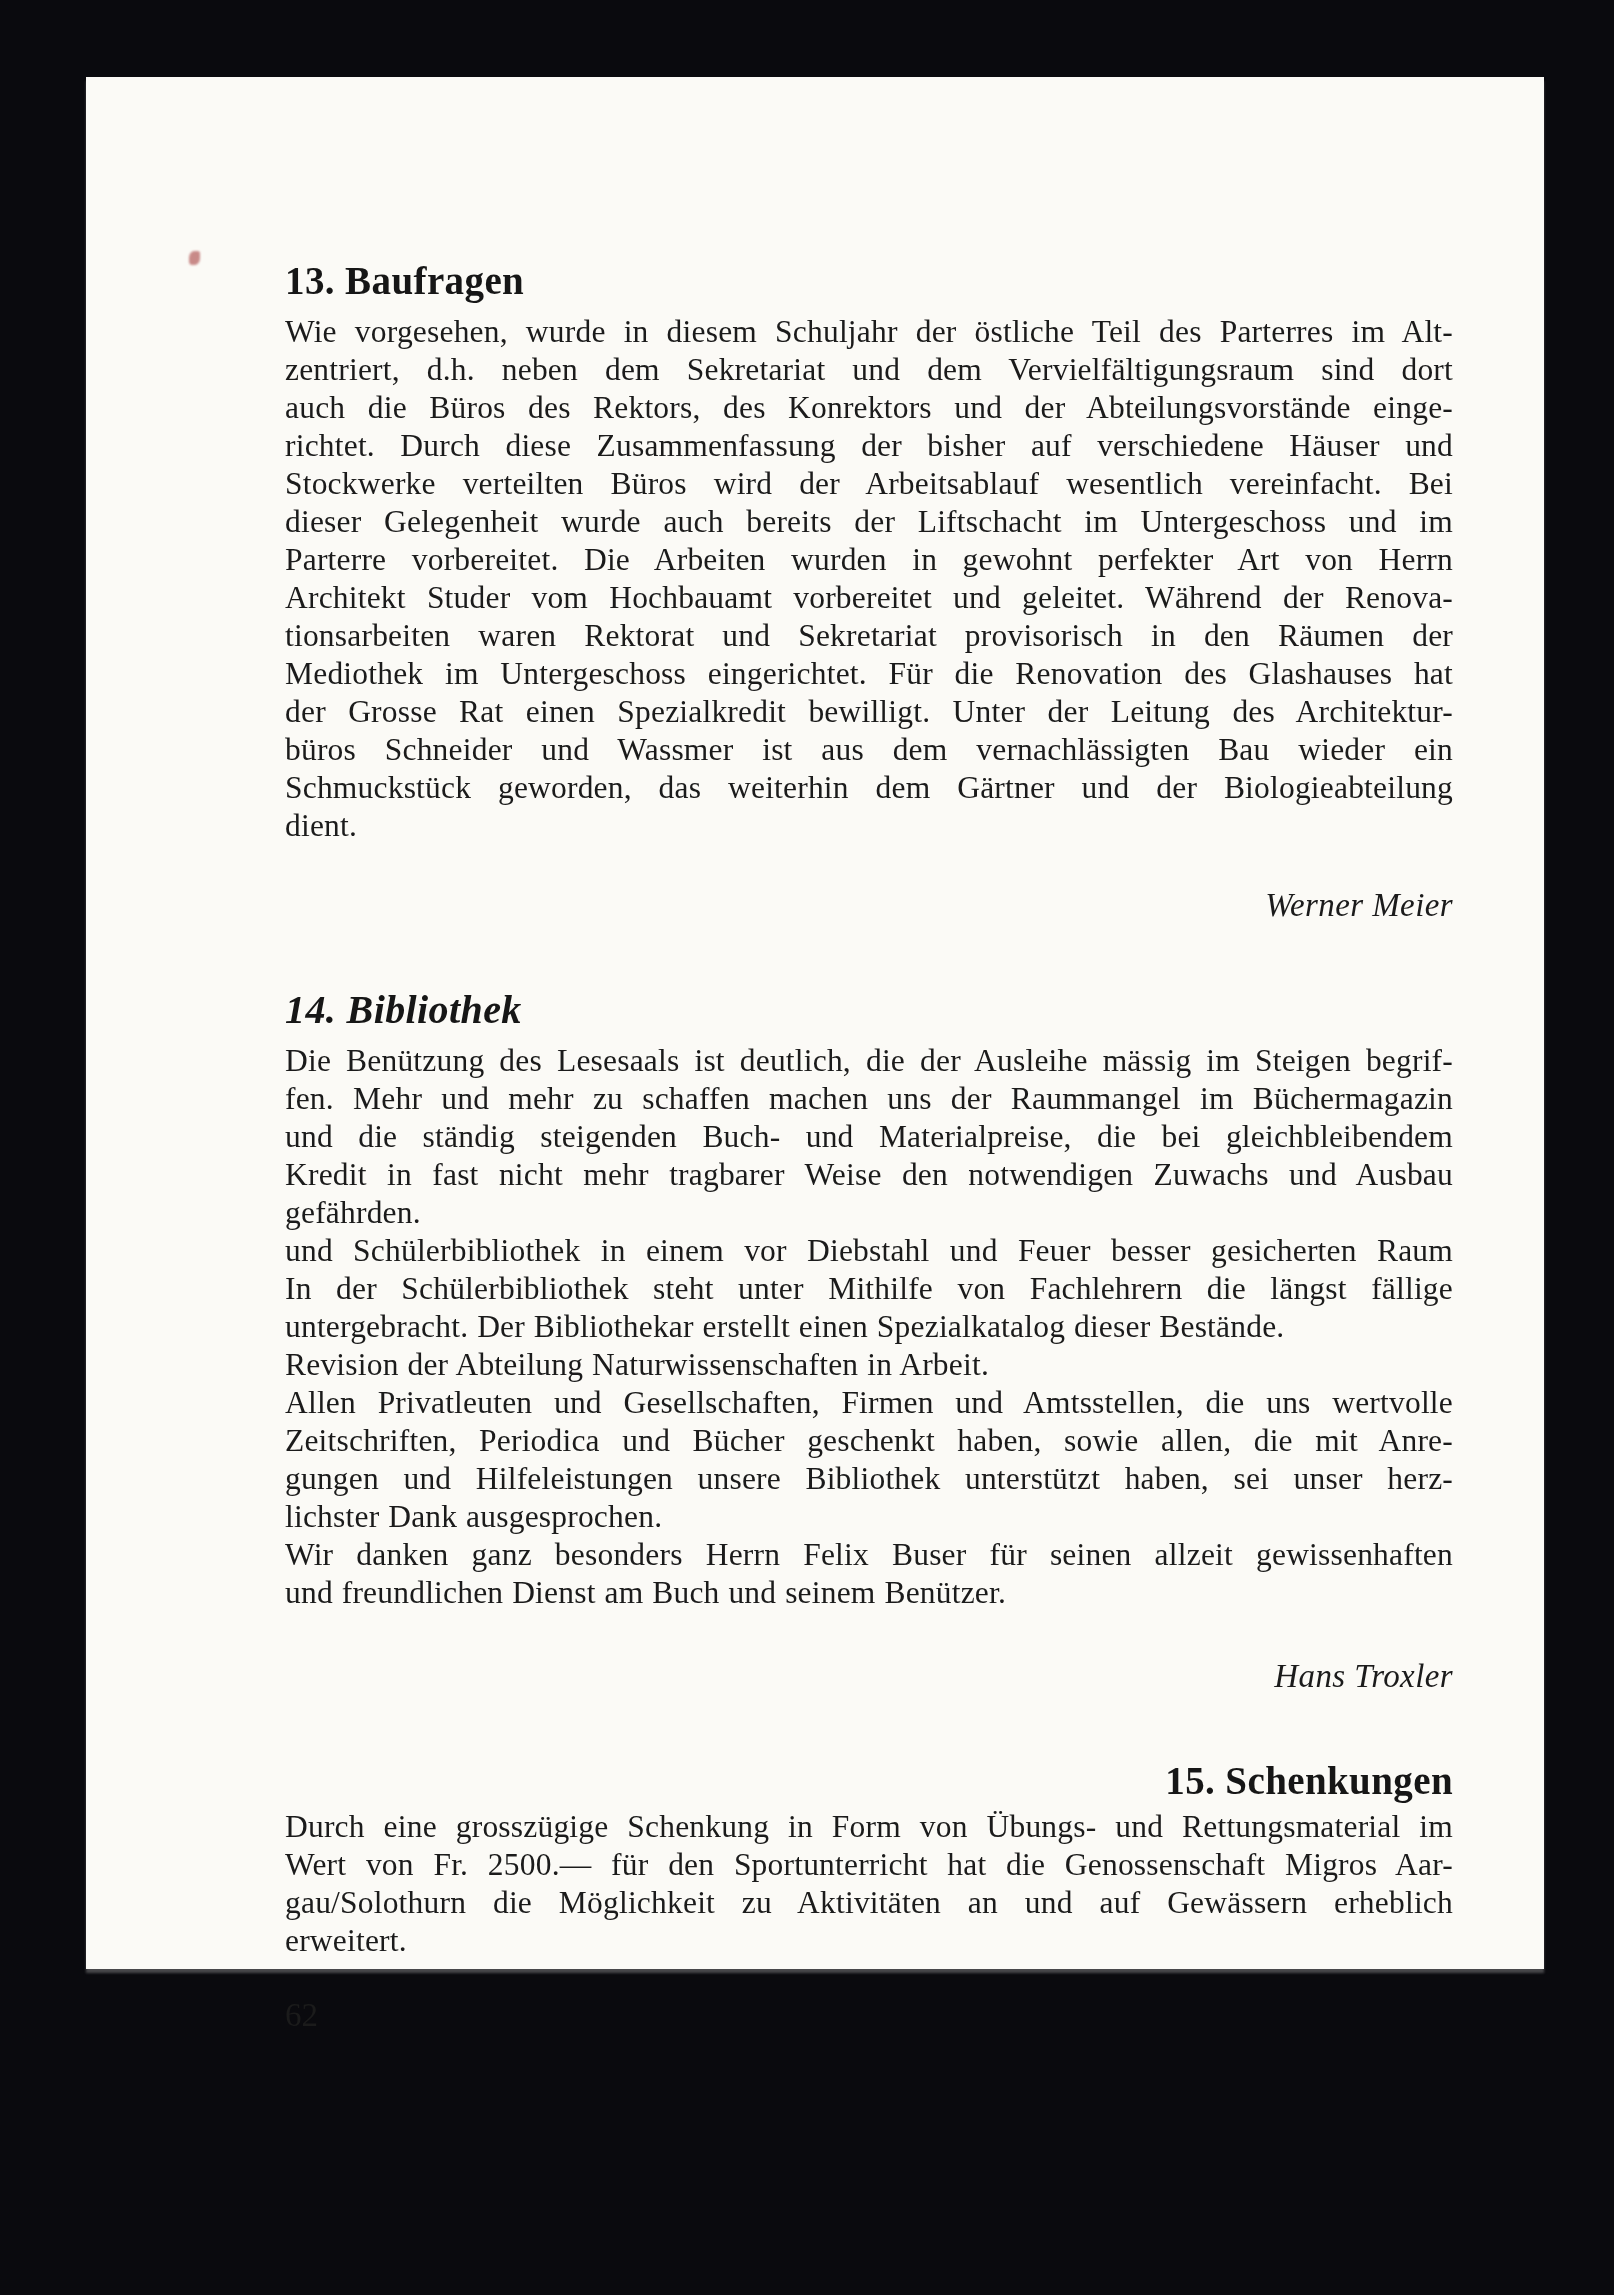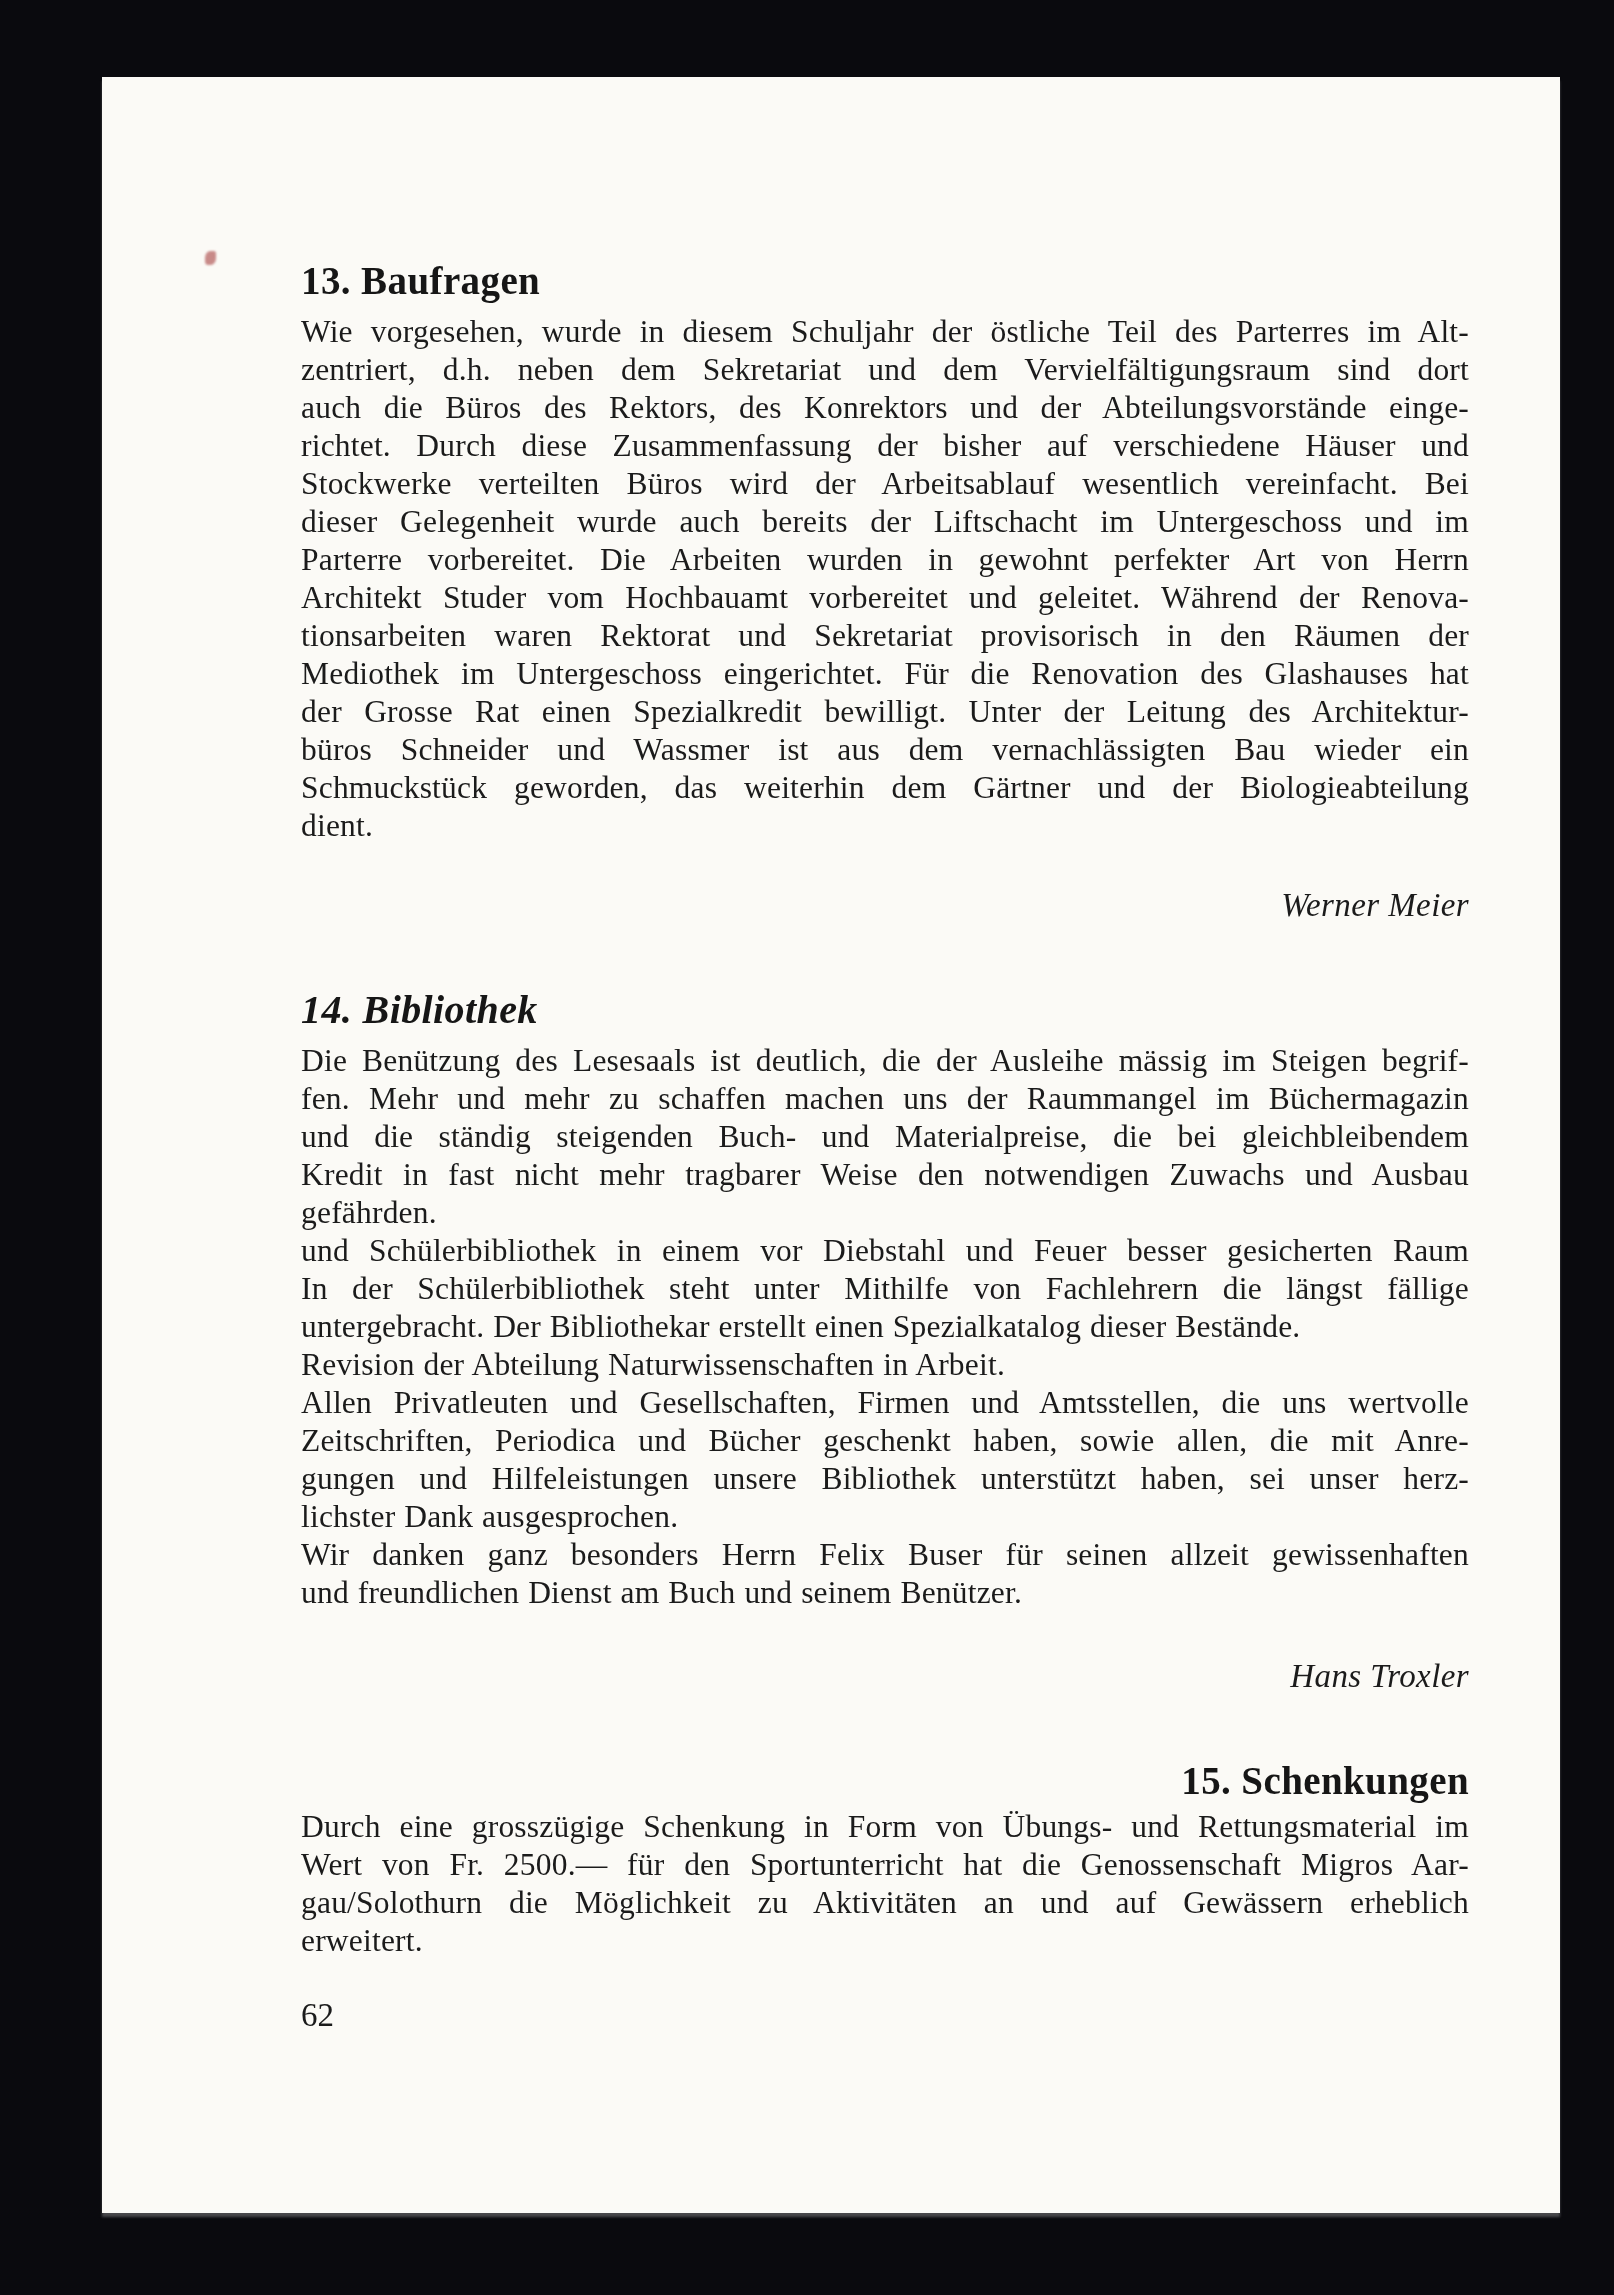--- a/index.html
+++ b/index.html
@@ -9,24 +9,24 @@
   }
   body {
     width: 1614px;
     height: 2295px;
     position: relative;
     overflow: hidden;
     font-family: "Liberation Serif", "DejaVu Serif", serif;
   }
   .paper {
     position: absolute;
-    left: 102px;
+    left: 86px;
     top: 77px;
     width: 1458px;
-    height: 2136px;
+    height: 1892px;
     background: #fbfaf6;
     box-shadow: 0 4px 2.4px rgba(190,190,190,0.35);
   }
   .column {
     position: absolute;
     left: 199px;
     top: 0;
     width: 1168px;
     height: 100%;
   }

